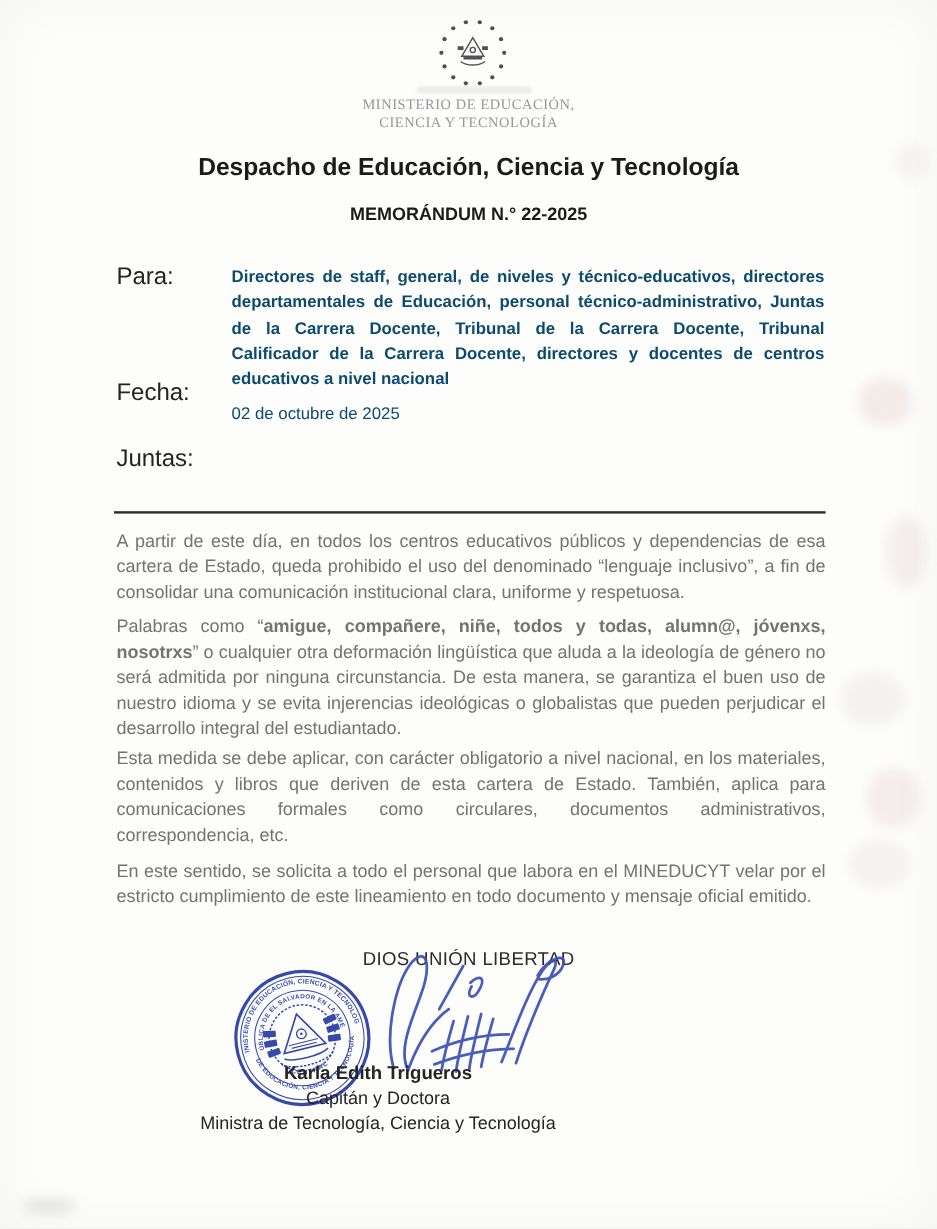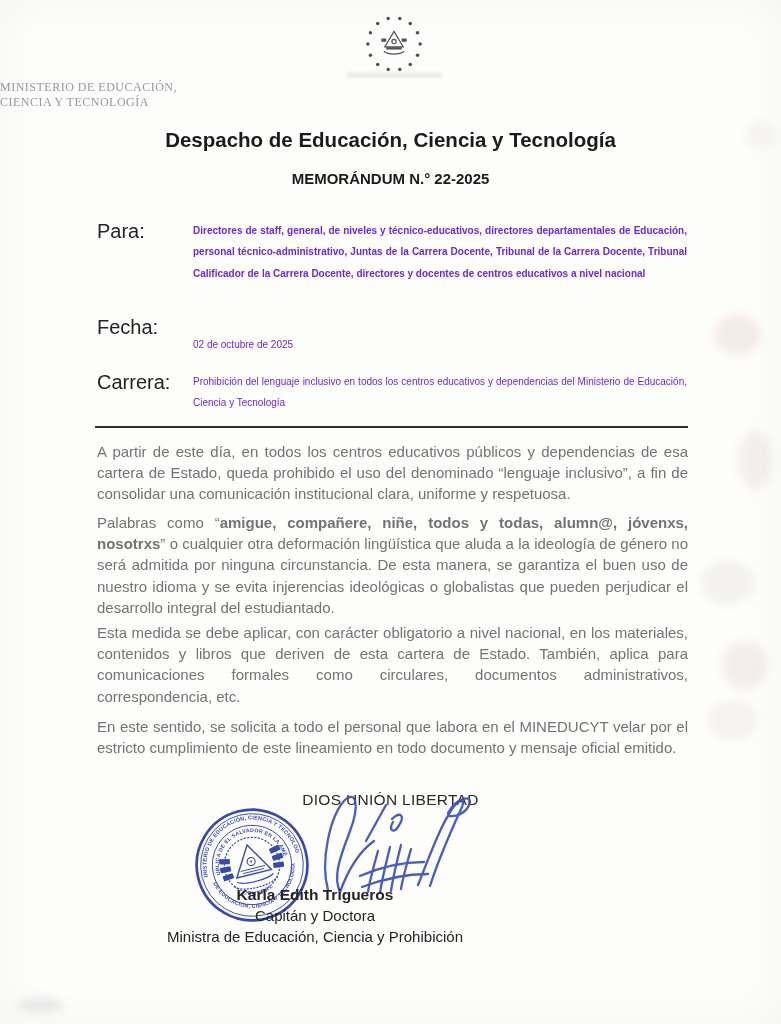--- a/index.html
+++ b/index.html
@@ -6,30 +6,30 @@
   .page{
     position:relative; width:781px; height:1024px; margin:0 auto;
     background:#fdfdfc; overflow:hidden;
     font-family:"Liberation Sans", sans-serif; color:#202020;
     box-shadow: inset 0 0 50px rgba(0,0,0,0.035);
   }
   .abs{position:absolute;}
   
   .emblem{left:363px; top:13px; width:62px; height:62px;}
   .emblem-shadow{left:347px; top:72px; width:96px; height:6px; background:#ebebea; border-radius:3px; filter:blur(1.5px);}
-  .ministry{left:0; top:80px; width:781px; text-align:left;
+  .ministry{left:0; top:80px; width:781px; text-align:center;
     font-family:"Liberation Serif", serif; font-size:12px; line-height:14.5px;
     color:#97979a; letter-spacing:0.5px;}
   .doc-title{left:0; top:128px; width:781px; text-align:center;
     font-size:20.5px; font-weight:bold; color:#1b1b1b; margin:0;}
   .memo-no{left:0; top:170px; width:781px; text-align:center;
     font-size:15px; font-weight:bold; color:#1b1b1b;}
   
   .lbl{left:97px; font-size:20px; color:#242424;}
-  .val{left:193px; width:494px; font-size:10px; line-height:21.3px; color:#6d28d9;}
+  .val{left:193px; width:494px; font-size:14px; line-height:21.3px; color:#0c4a6e;}
   .lbl-para{top:220px;} .val-para{top:220px; font-weight:bold; text-align:justify;}
   .lbl-fecha{top:316px;} .val-fecha{top:334px;}
   .lbl-asunto{top:371px;} .val-asunto{top:371px; text-align:justify;}
   .rule{left:95px; top:426px; width:593px; height:2.4px; background:#2d2d2d;}
   
   .para{left:97px; width:591px; font-size:15px; line-height:21.2px;
     text-align:justify; color:#737373; margin:0;}
   .p1{top:441px;} .p2{top:512px;} .p3{top:622px;} .p4{top:716px;}
   
   .motto{left:0; top:791px; width:781px; text-align:center; font-size:15.5px;
@@ -89,22 +89,21 @@
 
   <h1 class="abs doc-title">Despacho de Educación, Ciencia y Tecnología</h1>
   <div class="abs memo-no">MEMORÁNDUM N.° 22-2025</div>
 
   <div class="abs lbl lbl-para">Para:</div>
   <div class="abs val val-para">Directores de staff, general, de niveles y técnico-educativos, directores departamentales de Educación, personal técnico-administrativo, Juntas de la Carrera Docente, Tribunal de la Carrera Docente, Tribunal Calificador de la Carrera Docente, directores y docentes de centros educativos a nivel nacional</div>
 
   <div class="abs lbl lbl-fecha">Fecha:</div>
   <div class="abs val val-fecha">02 de octubre de 2025</div>
 
-  <div class="abs lbl lbl-asunto">Carrera:</div>
-  <div class="abs val val-asunto">Prohibición del lenguaje inclusivo en todos los centros educativos y dependencias del Ministerio de Educación, Ciencia y Tecnología</div>
+  <div class="abs lbl lbl-asunto">Juntas:</div>
 
   <div class="abs rule"></div>
 
   <p class="abs para p1">A partir de este día, en todos los centros educativos públicos y dependencias de esa cartera de Estado, queda prohibido el uso del denominado “lenguaje inclusivo”, a fin de consolidar una comunicación institucional clara, uniforme y respetuosa.</p>
   <p class="abs para p2"><span>Palabras como “</span><strong>amigue, compañere, niñe, todos y todas, alumn@, jóvenxs, nosotrxs</strong><span>” o cualquier otra deformación lingüística que aluda a la ideología de género no será admitida por ninguna circunstancia. De esta manera, se garantiza el buen uso de nuestro idioma y se evita injerencias ideológicas o globalistas que pueden perjudicar el desarrollo integral del estudiantado.</span></p>
   <p class="abs para p3">Esta medida se debe aplicar, con carácter obligatorio a nivel nacional, en los materiales, contenidos y libros que deriven de esta cartera de Estado. También, aplica para comunicaciones formales como circulares, documentos administrativos, correspondencia, etc.</p>
   <p class="abs para p4">En este sentido, se solicita a todo el personal que labora en el MINEDUCYT velar por el estricto cumplimiento de este lineamiento en todo documento y mensaje oficial emitido.</p>
 
   <div class="abs motto">DIOS UNIÓN LIBERTAD</div>
 
@@ -162,21 +161,21 @@
         <path d="M 64,98 C 88,89 112,85 130,85"></path>
         <path d="M 120,96 C 132,66 142,38 154,20 C 160,11 168,8 164,18 C 152,44 140,72 132,97"></path>
         <path d="M 150,24 C 158,9 176,4 171,16 C 168,24 158,28 151,27"></path>
       </g>
     </svg>
   </div>
 
   <div class="abs sig-block">
     <div class="sig-name">Karla Edith Trigueros</div>
     <div class="sig-rank">Capitán y Doctora</div>
-    <div class="sig-title">Ministra de Educación, Ciencia y Prohibición</div>
+    <div class="sig-title">Ministra de Tecnología, Ciencia y Tecnología</div>
   </div>
 
   <div class="art a1"></div>
   <div class="art a2"></div>
   <div class="art a3"></div>
   <div class="art a4"></div>
   <div class="art a5"></div>
   <div class="art a6"></div>
   <div class="art a7"></div>
 

